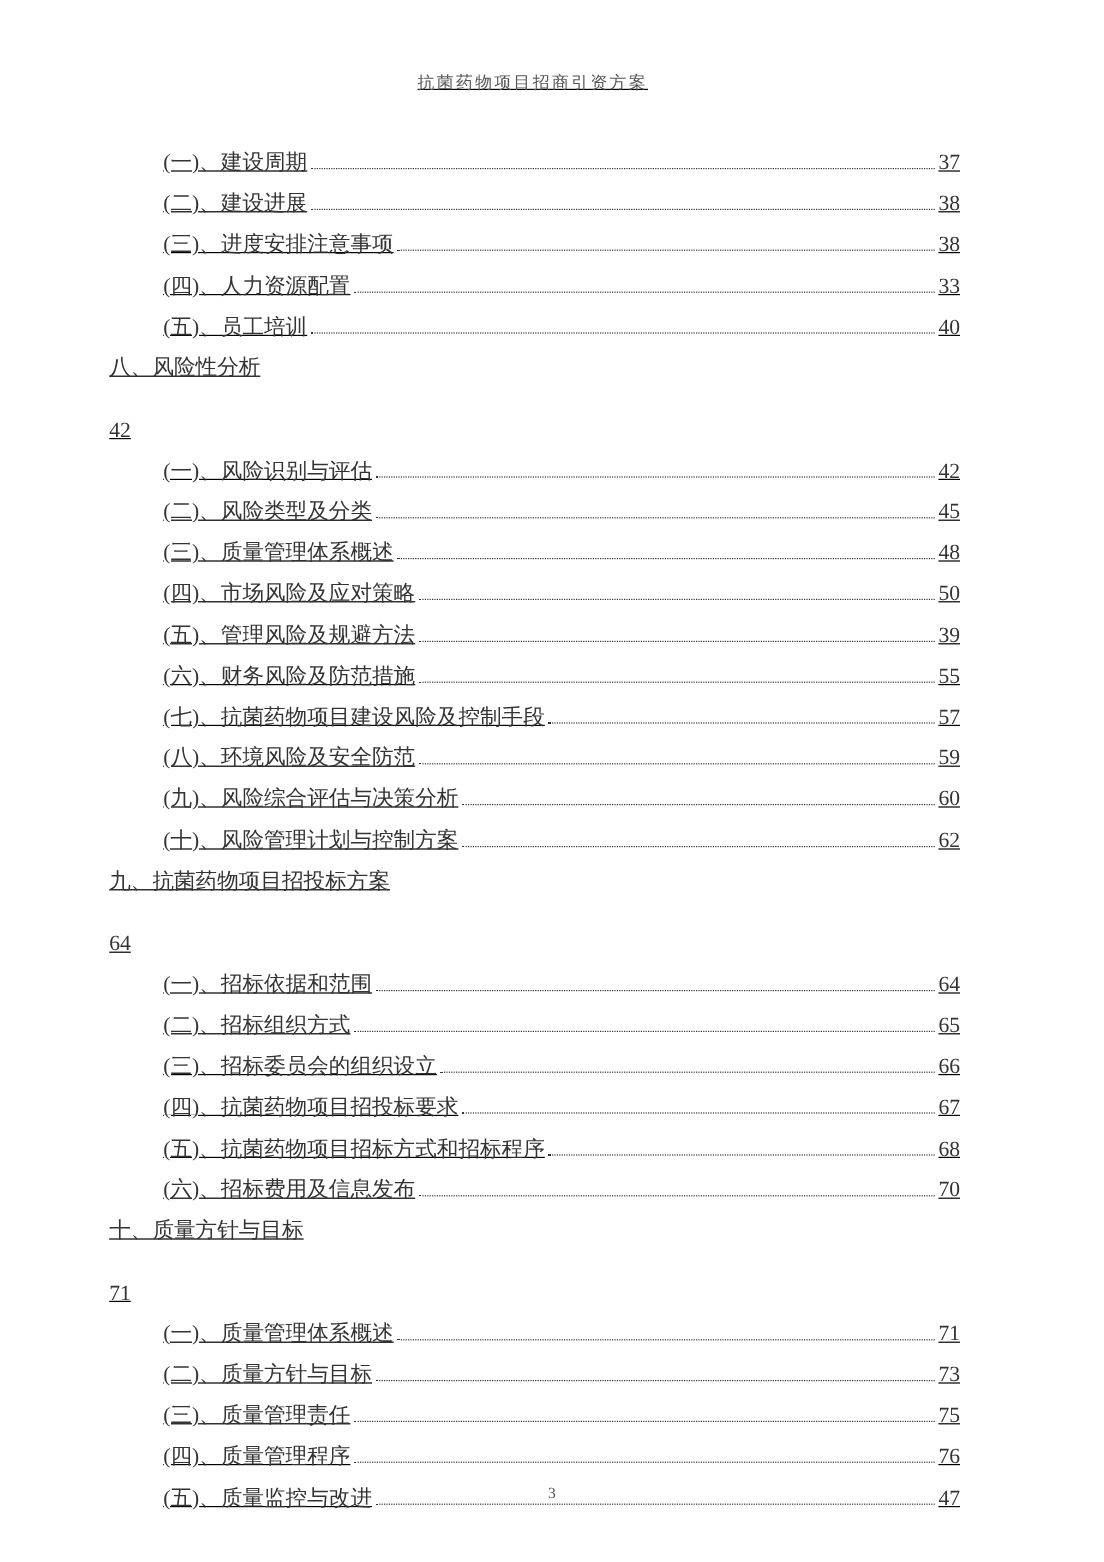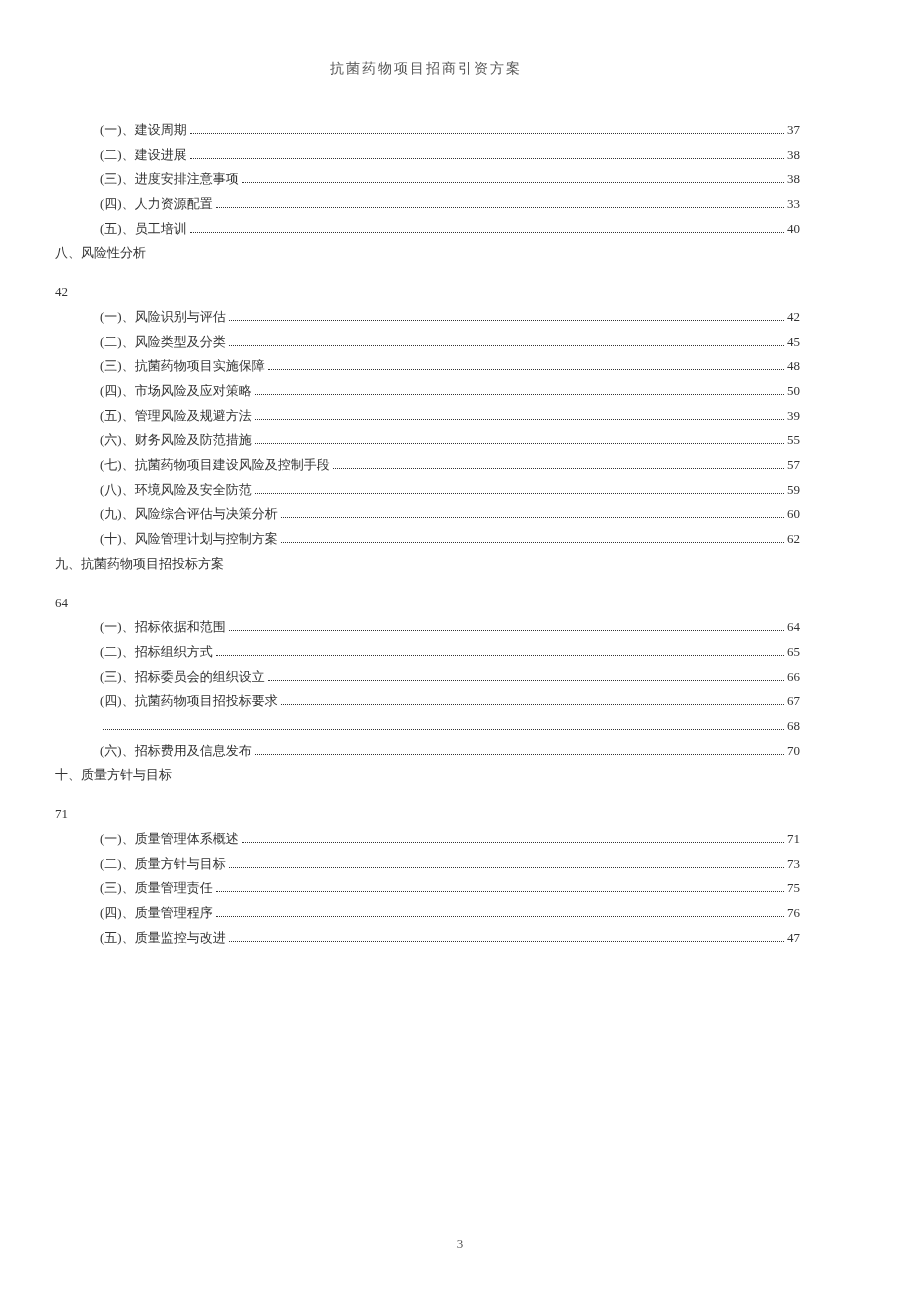--- a/index.html
+++ b/index.html
@@ -5,31 +5,32 @@
   body {
     margin: 0;
     padding: 0;
     font-family: "SimSun", "宋体", serif;
     background: #fff;
     width: 920px;
     height: 1302px;
     position: relative;
   }
   .page {
-    padding: 60px 120px 0 52px;
+    padding: 60px 120px 0 88px;
+    text-decoration: underline;
   }
   .header-title {
     text-align: center;
     font-size: 14px;
     color: #555;
     letter-spacing: 2px;
     margin-bottom: 40px;
   }
   .toc {
-    font-size: 13px;
+    font-size: 18px;
     color: #333;
     line-height: 1.9;
   }
   .toc-row {
     display: flex;
     align-items: baseline;
     white-space: nowrap;
   }
   .toc-row.sub {
     padding-left: 48px;
@@ -100,21 +101,21 @@
         <span class="toc-label">(一)、风险识别与评估</span>
         <span class="toc-dots"></span>
         <span class="toc-page">42</span>
       </div>
       <div class="toc-row sub">
         <span class="toc-label">(二)、风险类型及分类</span>
         <span class="toc-dots"></span>
         <span class="toc-page">45</span>
       </div>
       <div class="toc-row sub">
-        <span class="toc-label">(三)、抗菌药物项目实施保障</span>
+        <span class="toc-label">(三)、质量管理体系概述</span>
         <span class="toc-dots"></span>
         <span class="toc-page">48</span>
       </div>
       <div class="toc-row sub">
         <span class="toc-label">(四)、市场风险及应对策略</span>
         <span class="toc-dots"></span>
         <span class="toc-page">50</span>
       </div>
       <div class="toc-row sub">
         <span class="toc-label">(五)、管理风险及规避方法</span>
@@ -165,20 +166,21 @@
         <span class="toc-label">(三)、招标委员会的组织设立</span>
         <span class="toc-dots"></span>
         <span class="toc-page">66</span>
       </div>
       <div class="toc-row sub">
         <span class="toc-label">(四)、抗菌药物项目招投标要求</span>
         <span class="toc-dots"></span>
         <span class="toc-page">67</span>
       </div>
       <div class="toc-row sub">
+        <span class="toc-label">(五)、抗菌药物项目招标方式和招标程序</span>
         <span class="toc-dots"></span>
         <span class="toc-page">68</span>
       </div>
       <div class="toc-row sub">
         <span class="toc-label">(六)、招标费用及信息发布</span>
         <span class="toc-dots"></span>
         <span class="toc-page">70</span>
       </div>
       <div class="toc-row section">
         <span class="toc-label">十、质量方针与目标</span>

